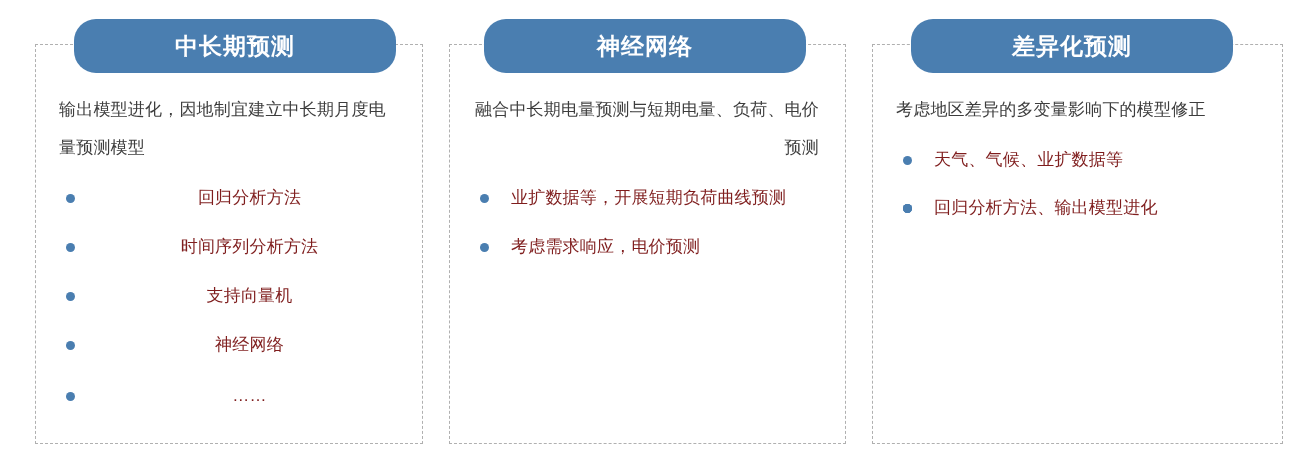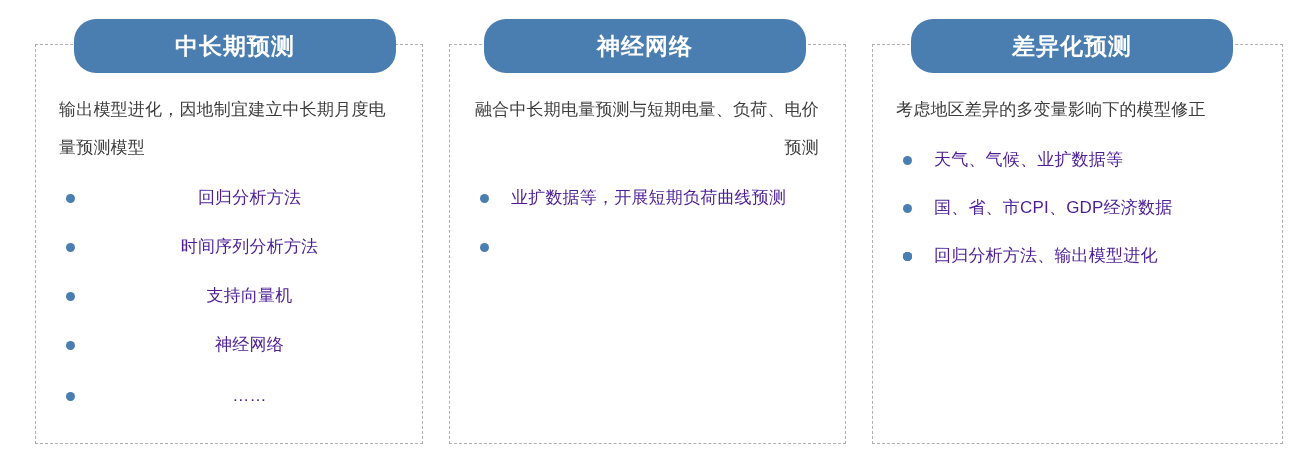--- a/index.html
+++ b/index.html
@@ -77,21 +77,21 @@
     list-style: none;
     margin: 0;
     padding: 0;
   }
 
   .bullet-item {
     position: relative;
     padding-left: 38px;
     font-size: 17px;
     line-height: 33px;
-    color: #4c1d95;
+    color: #7f1d1d;
     margin-bottom: 15px;
     letter-spacing: 0.2px;
   }
   .bullet-item.spaced-top { margin-top: 18px; }
 
   .bullet-dot {
     position: absolute;
     left: 7px;
     top: 13px;
     width: 9px;
@@ -145,37 +145,34 @@
     <div class="panel-header">神经网络</div>
     <div class="panel-body">
       <p class="panel-desc">融合中长期电量预测与短期电量、负荷、电价预测</p>
       <ul class="bullet-list">
         <li class="bullet-item">
           <span class="bullet-dot"></span>
           <span class="bullet-text">业扩数据等，开展短期负荷曲线预测</span>
         </li>
         <li class="bullet-item">
           <span class="bullet-dot"></span>
+          <span class="bullet-text">考虑需求响应，电价预测</span>
         </li>
       </ul>
     </div>
   </section>
 
   <section class="panel p2">
     <div class="panel-header">差异化预测</div>
     <div class="panel-body">
       <p class="panel-desc">考虑地区差异的多变量影响下的模型修正</p>
       <ul class="bullet-list">
         <li class="bullet-item">
           <span class="bullet-dot"></span>
           <span class="bullet-text">天气、气候、业扩数据等</span>
-        </li>
-        <li class="bullet-item">
-          <span class="bullet-dot"></span>
-          <span class="bullet-text">国、省、市CPI、GDP经济数据</span>
         </li>
         <li class="bullet-item">
           <span class="bullet-dot"></span>
         </li>
         <li class="bullet-item">
           <span class="bullet-dot"></span>
         </li>
         <li class="bullet-item">
           <span class="bullet-dot"></span>
           <span class="bullet-text">回归分析方法、输出模型进化</span>

